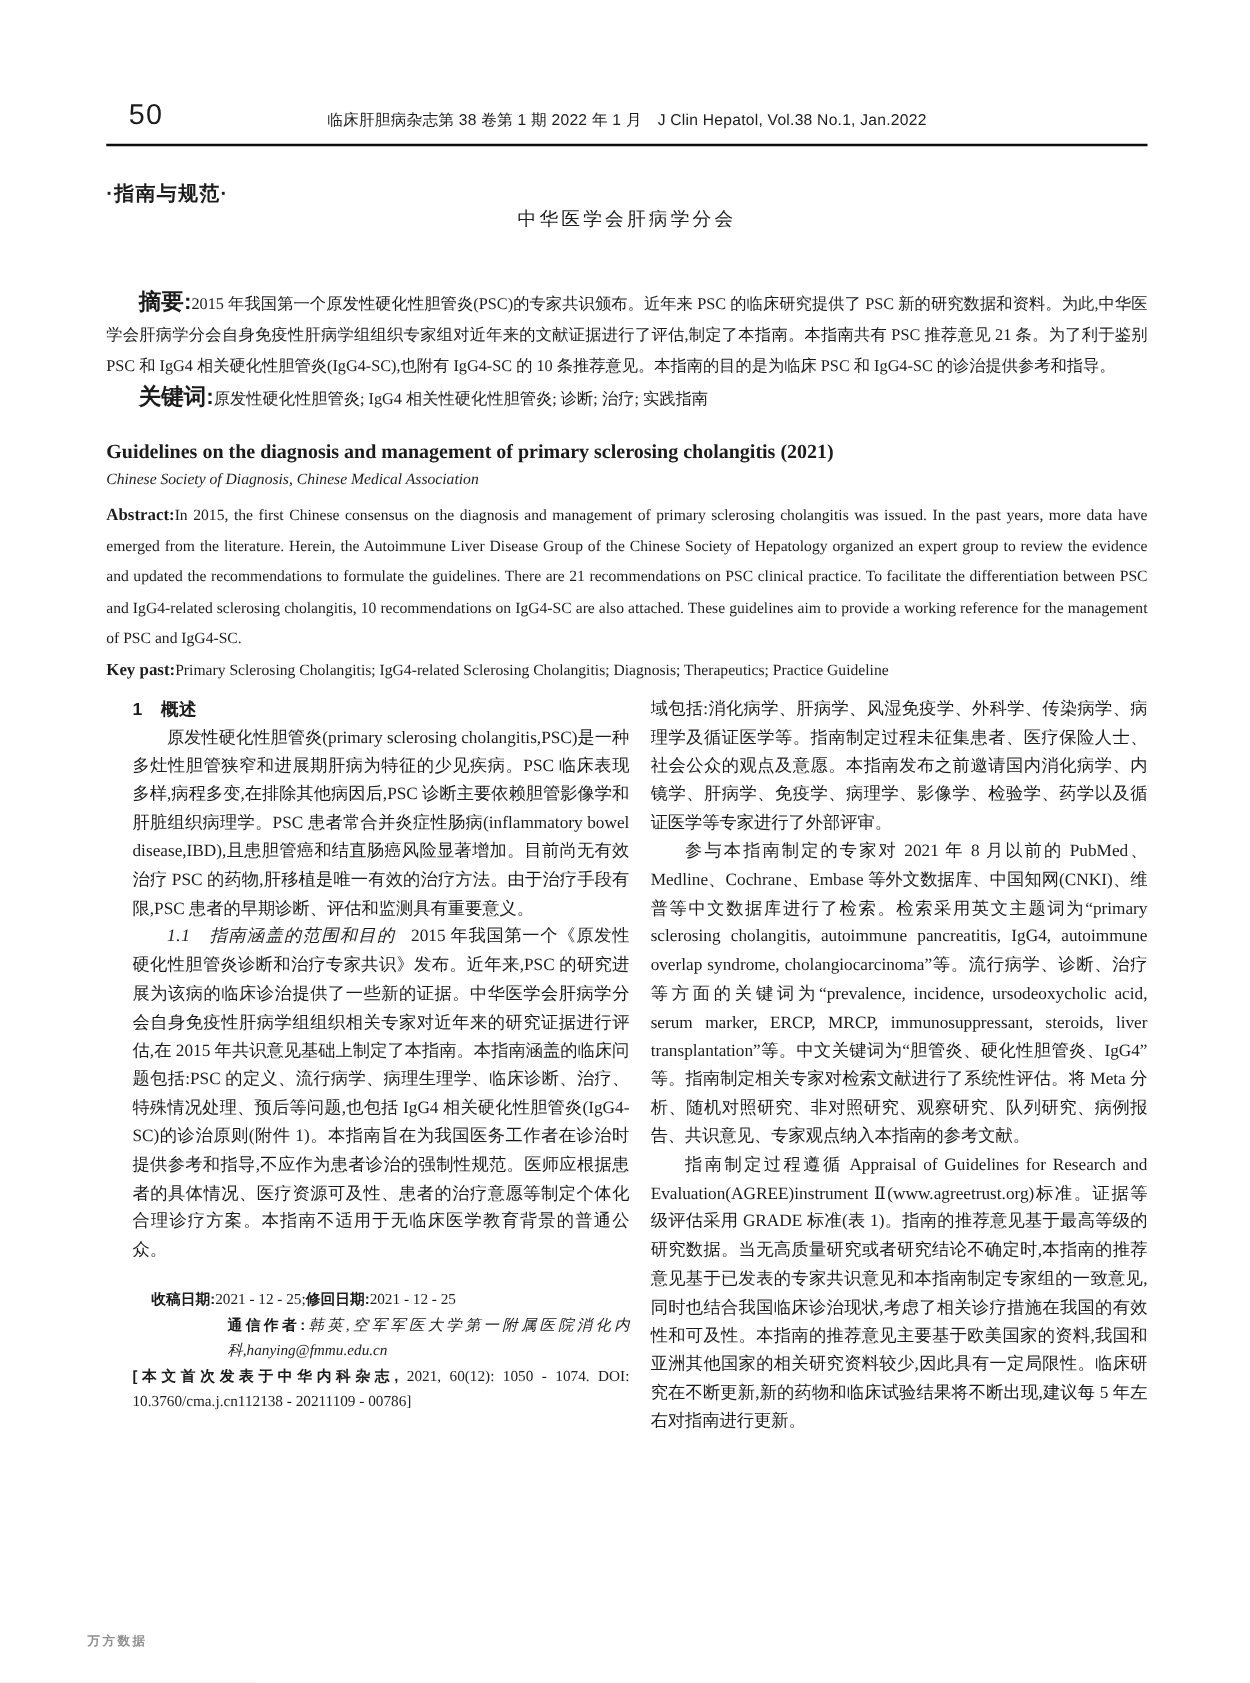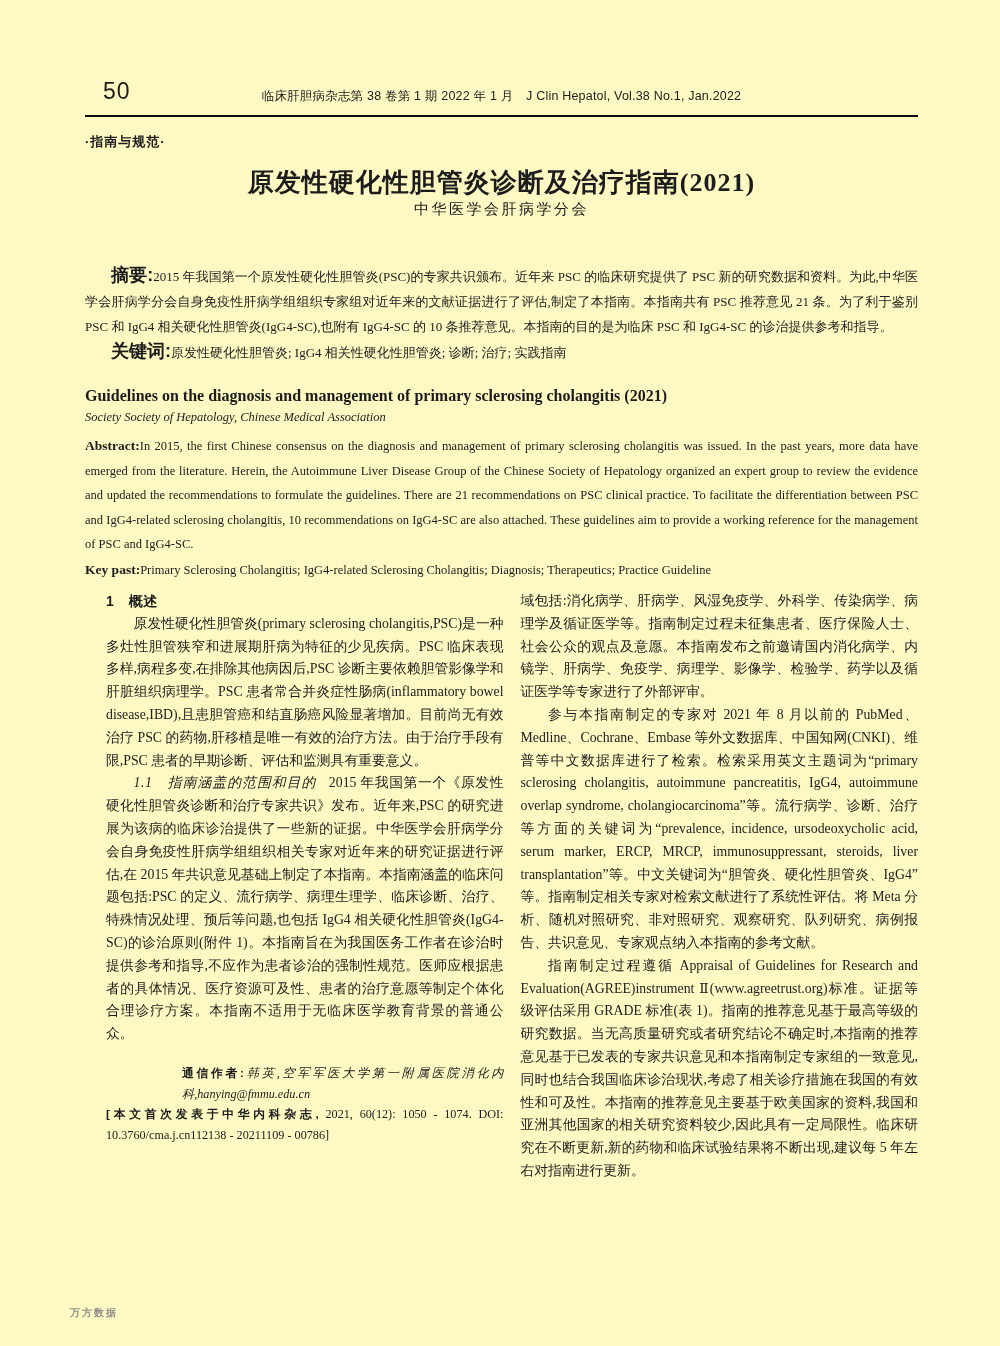--- a/index.html
+++ b/index.html
@@ -1,21 +1,21 @@
 <!DOCTYPE html>
 <html lang="zh"><head>
 <meta charset="utf-8">
 <style>
   * { margin:0; padding:0; box-sizing:border-box; }
   html,body { background:#e8e8e8; }
   .page {
     position:relative;
     width:1000px; height:1346px;
     margin:0 auto;
-    background:#fef9c3;
+    background:#ffffff;
     font-family:"Liberation Serif","DejaVu Serif",serif;
     color:#1c1c1c;
     overflow:hidden;
   }
   .content { margin:0 82px 0 85px; width:833px; }
 
   
   .pg-header { position:relative; margin-top:82px; height:26px; }
   .pg-num {
     position:absolute; left:18px; top:-4px;
@@ -23,23 +23,23 @@
     font-size:23px; font-weight:400; letter-spacing:1px;
   }
   .pg-journal {
     display:block; text-align:center;
     font-family:"Liberation Sans","DejaVu Sans",sans-serif;
     font-size:12.5px; padding-top:6px; letter-spacing:.2px;
   }
   .head-rule { border:none; border-top:2px solid #0d0d0d; margin-top:7px; }
 
   .section-label {
-    margin-top:16px;
+    margin-top:28px;
     font-family:"Liberation Sans","DejaVu Sans",sans-serif;
-    font-size:13px; font-weight:600; letter-spacing:1px;
+    font-size:16px; font-weight:600; letter-spacing:1px;
   }
 
   .title-cn {
     margin-top:14px; text-align:center;
     font-size:26px; font-weight:700; letter-spacing:1px;
   }
   .author-cn {
     text-align:center;
     font-size:15px; letter-spacing:2.5px;
   }
@@ -99,42 +99,42 @@
   <div class="content">
 
     <div class="pg-header">
       <span class="pg-num">50</span>
       <span class="pg-journal">临床肝胆病杂志第 38 卷第 1 期 2022 年 1 月　J Clin Hepatol, Vol.38 No.1, Jan.2022</span>
     </div>
     <hr class="head-rule">
 
     <div class="section-label">·指南与规范·</div>
 
-    <h1 class="title-cn">原发性硬化性胆管炎诊断及治疗指南(2021)</h1>
     <div class="author-cn">中华医学会肝病学分会</div>
 
     <p class="abstract-cn"><span class="lbl-hei">摘要:</span><span>2015 年我国第一个原发性硬化性胆管炎(PSC)的专家共识颁布。近年来 PSC 的临床研究提供了 PSC 新的研究数据和资料。为此,中华医学会肝病学分会自身免疫性肝病学组组织专家组对近年来的文献证据进行了评估,制定了本指南。本指南共有 PSC 推荐意见 21 条。为了利于鉴别 PSC 和 IgG4 相关硬化性胆管炎(IgG4-SC),也附有 IgG4-SC 的 10 条推荐意见。本指南的目的是为临床 PSC 和 IgG4-SC 的诊治提供参考和指导。</span></p>
 
     <p class="keywords-cn"><span class="lbl-hei">关键词:</span><span>原发性硬化性胆管炎; IgG4 相关性硬化性胆管炎; 诊断; 治疗; 实践指南</span></p>
 
     <h2 class="en-title">Guidelines on the diagnosis and management of primary sclerosing cholangitis (2021)</h2>
-    <div class="en-affil">Society Society of Hepatology, Chinese Medical Association</div>
+    <div class="en-affil">Chinese Society of Diagnosis, Chinese Medical Association</div>
 
     <p class="en-abstract"><span class="en-lbl">Abstract:</span><span>In 2015, the first Chinese consensus on the diagnosis and management of primary sclerosing cholangitis was issued. In the past years, more data have emerged from the literature. Herein, the Autoimmune Liver Disease Group of the Chinese Society of Hepatology organized an expert group to review the evidence and updated the recommendations to formulate the guidelines. There are 21 recommendations on PSC clinical practice. To facilitate the differentiation between PSC and IgG4-related sclerosing cholangitis, 10 recommendations on IgG4-SC are also attached. These guidelines aim to provide a working reference for the management of PSC and IgG4-SC.</span></p>
 
     <p class="en-keywords"><span class="en-lbl">Key past:</span><span>Primary Sclerosing Cholangitis; IgG4-related Sclerosing Cholangitis; Diagnosis; Therapeutics; Practice Guideline</span></p>
 
     <div class="columns">
 
       <div class="col">
         <div class="col-h">1　概述</div>
         <p>原发性硬化性胆管炎(primary sclerosing cholangitis,PSC)是一种多灶性胆管狭窄和进展期肝病为特征的少见疾病。PSC 临床表现多样,病程多变,在排除其他病因后,PSC 诊断主要依赖胆管影像学和肝脏组织病理学。PSC 患者常合并炎症性肠病(inflammatory bowel disease,IBD),且患胆管癌和结直肠癌风险显著增加。目前尚无有效治疗 PSC 的药物,肝移植是唯一有效的治疗方法。由于治疗手段有限,PSC 患者的早期诊断、评估和监测具有重要意义。</p>
         <p><span class="sec-label">1.1　指南涵盖的范围和目的</span><span>2015 年我国第一个《原发性硬化性胆管炎诊断和治疗专家共识》发布。近年来,PSC 的研究进展为该病的临床诊治提供了一些新的证据。中华医学会肝病学分会自身免疫性肝病学组组织相关专家对近年来的研究证据进行评估,在 2015 年共识意见基础上制定了本指南。本指南涵盖的临床问题包括:PSC 的定义、流行病学、病理生理学、临床诊断、治疗、特殊情况处理、预后等问题,也包括 IgG4 相关硬化性胆管炎(IgG4-SC)的诊治原则(附件 1)。本指南旨在为我国医务工作者在诊治时提供参考和指导,不应作为患者诊治的强制性规范。医师应根据患者的具体情况、医疗资源可及性、患者的治疗意愿等制定个体化合理诊疗方案。本指南不适用于无临床医学教育背景的普通公众。</span></p>
 
         <div class="footnote">
+          <p class="fn-pad cont"><span class="fn-b">收稿日期:</span><span>2021 - 12 - 25;</span><span class="fn-b">修回日期:</span><span>2021 - 12 - 25</span></p>
           <p class="fn-hang cont"><span class="fn-b">通信作者:</span><span class="fn-kai">韩英,空军军医大学第一附属医院消化内科,hanying@fmmu.edu.cn</span></p>
           <p class="cont"><span class="fn-b">[本文首次发表于中华内科杂志,</span> <span>2021, 60(12): 1050 - 1074. DOI: 10.3760/cma.j.cn112138 - 20211109 - 00786]</span></p>
         </div>
       </div>
 
       <div class="col">
         <p class="cont">域包括:消化病学、肝病学、风湿免疫学、外科学、传染病学、病理学及循证医学等。指南制定过程未征集患者、医疗保险人士、社会公众的观点及意愿。本指南发布之前邀请国内消化病学、内镜学、肝病学、免疫学、病理学、影像学、检验学、药学以及循证医学等专家进行了外部评审。</p>
         <p>参与本指南制定的专家对 2021 年 8 月以前的 PubMed、Medline、Cochrane、Embase 等外文数据库、中国知网(CNKI)、维普等中文数据库进行了检索。检索采用英文主题词为“primary sclerosing cholangitis, autoimmune pancreatitis, IgG4, autoimmune overlap syndrome, cholangiocarcinoma”等。流行病学、诊断、治疗等方面的关键词为“prevalence, incidence, ursodeoxycholic acid, serum marker, ERCP, MRCP, immunosuppressant, steroids, liver transplantation”等。中文关键词为“胆管炎、硬化性胆管炎、IgG4”等。指南制定相关专家对检索文献进行了系统性评估。将 Meta 分析、随机对照研究、非对照研究、观察研究、队列研究、病例报告、共识意见、专家观点纳入本指南的参考文献。</p>
         <p>指南制定过程遵循 Appraisal of Guidelines for Research and Evaluation(AGREE)instrument Ⅱ(www.agreetrust.org)标准。证据等级评估采用 GRADE 标准(表 1)。指南的推荐意见基于最高等级的研究数据。当无高质量研究或者研究结论不确定时,本指南的推荐意见基于已发表的专家共识意见和本指南制定专家组的一致意见,同时也结合我国临床诊治现状,考虑了相关诊疗措施在我国的有效性和可及性。本指南的推荐意见主要基于欧美国家的资料,我国和亚洲其他国家的相关研究资料较少,因此具有一定局限性。临床研究在不断更新,新的药物和临床试验结果将不断出现,建议每 5 年左右对指南进行更新。</p>
       </div>

